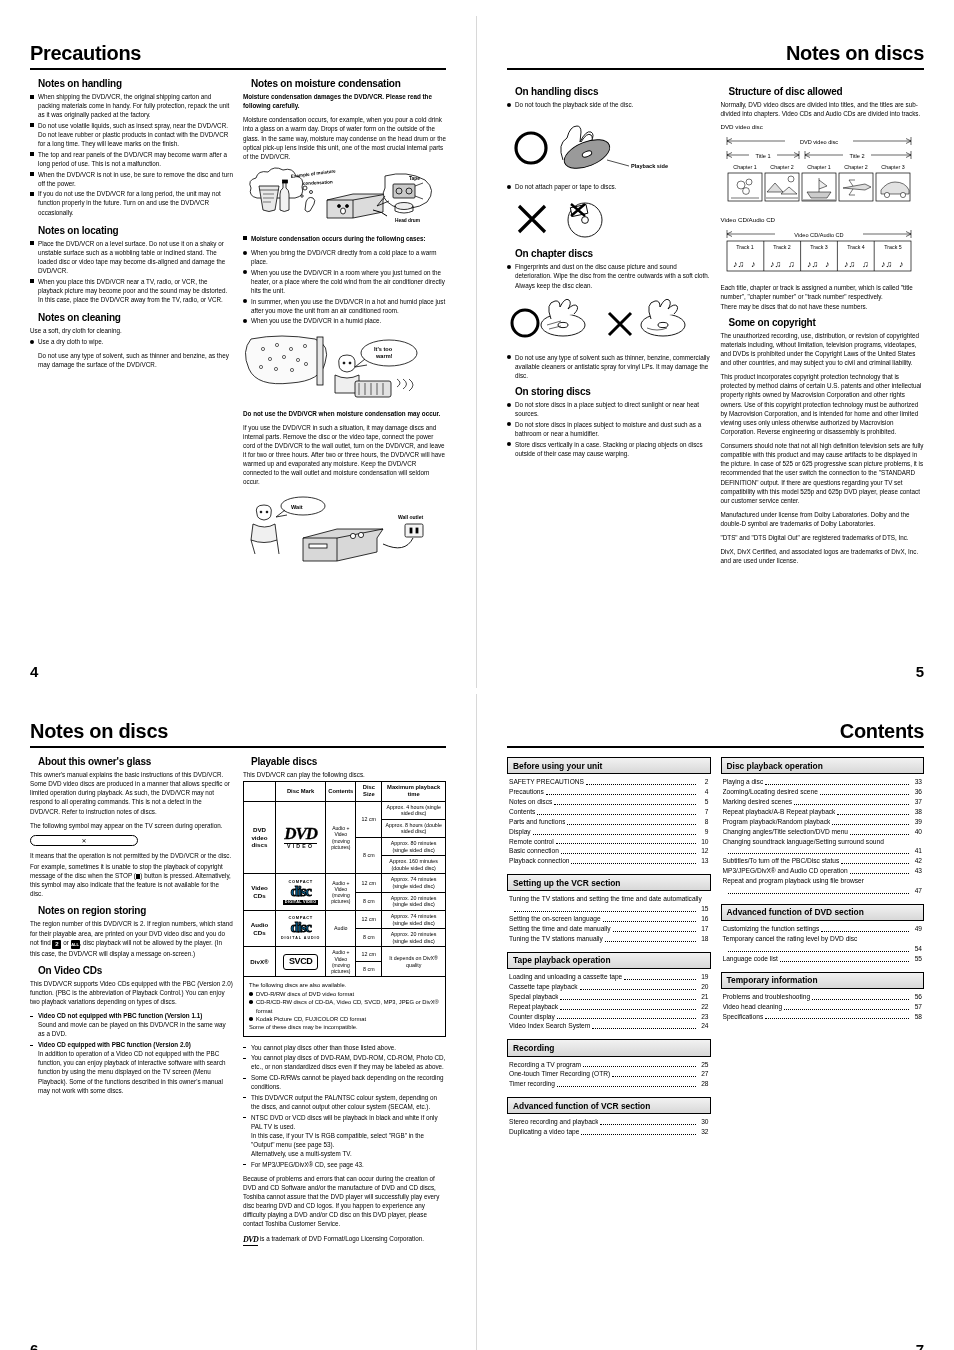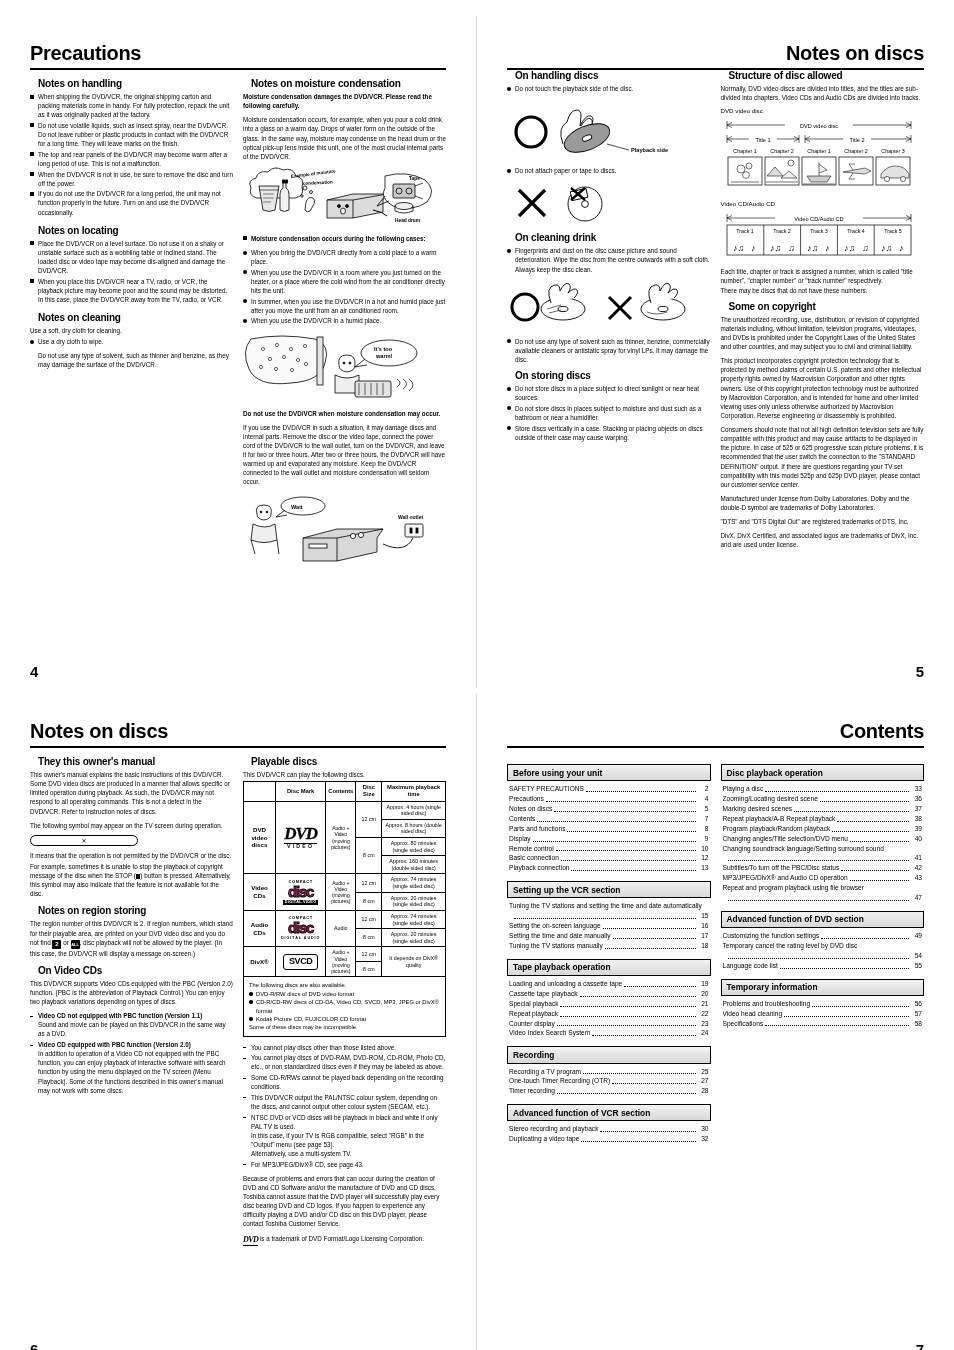--- a/index.html
+++ b/index.html
@@ -147,23 +147,23 @@
     font-size: 17px; letter-spacing: -1px;
     -webkit-text-stroke: 0.3px #000;
   }
   .logo-dvd .bot {
     font-size: 5.2px; letter-spacing: 2.2px; font-weight: bold;
     border-top: 0.7px solid #000; padding-top: 0.5px; margin-top:0.5px;
   }
   .logo-cd { display:inline-block; text-align:center; line-height:1; }
   .logo-cd .cw { font-size:4px; letter-spacing:0.6px; font-weight:bold; }
   .logo-cd .disc-word {
-    font-family: Liberation Sans, sans-serif;
+    font-family: Liberation Serif, serif;
     font-weight: bold; font-size: 15px; letter-spacing: -1.2px;
-    color: #be185d; -webkit-text-stroke: 0.9px #000;
+    color: #0369a1; -webkit-text-stroke: 0.9px #000;
   }
   .logo-cd .tagline {
     font-size: 3.8px; letter-spacing: 0.3px; font-weight:bold;
     background:#000; color:#fff; padding: 0.5px 2px; display:inline-block;
   }
   .logo-cd .tagline2 { font-size:3.6px; letter-spacing:1px; font-weight:bold; }
   .logo-divx {
     display:inline-block;
     border: 1.2px solid #000; border-radius: 3px;
     padding: 1.5px 5px;
@@ -412,21 +412,21 @@
 
         <div class="pgnum l">4</div>
       </div>
     </div>
 
     <div class="sheet sheet-right">
       <div class="inner" style="padding: 26px 30px 0 30px;">
         <div class="page-title right">Notes on discs</div>
         <div class="title-rule"></div>
 
-        <div class="cols" style="margin-top:0;">
+        <div class="cols" style="margin-top:16px;">
 
           <div class="col">
             <h2 class="sec">On handling discs</h2>
             <ul class="bullets round">
               <li>Do not touch the playback side of the disc.</li>
             </ul>
             <div class="illus">
               <svg width="190" height="62" viewBox="0 0 190 62">
                 <circle cx="24" cy="34" r="15" fill="none" stroke="#000" stroke-width="3.2"></circle>
                 <g stroke="#000" fill="none" stroke-width="0.9">
@@ -453,21 +453,21 @@
                   <circle cx="78" cy="24" r="17"></circle>
                   <circle cx="78" cy="24" r="3.4"></circle>
                   <rect x="64" y="10" width="16" height="9" transform="rotate(-12 72 14)" fill="#fff"></rect>
                 </g>
                 <g stroke="#000" stroke-width="2.4">
                     <path d="M64 8 L78 20 M78 8 L64 20"></path>
                   </g>
               </svg>
             </div>
 
-            <h2 class="sec" style="margin-top:6px;">On cleaning drink</h2>
+            <h2 class="sec" style="margin-top:6px;">On chapter discs</h2>
             <ul class="bullets round">
               <li>Fingerprints and dust on the disc cause picture and sound deterioration. Wipe the disc from the centre outwards with a soft cloth. Always keep the disc clean.</li>
             </ul>
             <div class="illus">
               <svg width="190" height="52" viewBox="0 0 190 52">
                 <circle cx="18" cy="28" r="13" fill="none" stroke="#000" stroke-width="3"></circle>
                 <g stroke="#000" fill="none" stroke-width="0.9">
                   <ellipse cx="56" cy="30" rx="22" ry="11" fill="#fff"></ellipse>
                   <ellipse cx="56" cy="30" rx="5" ry="2.6"></ellipse>
                   <path d="M44 24 q-6 -16 4 -18 q5 -1 5 6 q5 -10 9 -7 q3 3 -1 9 q6 -6 9 -3 q2 3 -3 8" fill="#fff"></path>
@@ -616,21 +616,21 @@
   <div class="spread" id="spread-bottom">
 
     <div class="sheet sheet-left">
       <div class="inner" style="padding: 26px 30px 0 30px;">
         <div class="page-title">Notes on discs</div>
         <div class="title-rule"></div>
 
         <div class="cols" style="margin-top:8px;">
 
           <div class="col">
-            <h2 class="sec">They this owner's manual</h2>
+            <h2 class="sec">About this owner's glass</h2>
             <p class="bt">This owner's manual explains the basic instructions of this DVD/VCR. Some DVD video discs are produced in a manner that allows specific or limited operation during playback. As such, the DVD/VCR may not respond to all operating commands. This is not a defect in the DVD/VCR. Refer to instruction notes of discs.</p>
             <p class="bt">The following symbol may appear on the TV screen during operation.</p>
             <div class="symbol-oval">
               <span>✕</span>
             </div>
             <p class="bt tight">It means that the operation is not permitted by the DVD/VCR or the disc.</p>
             <p class="bt"><span>For example, sometimes it is unable to stop the playback of copyright message of the disc when the STOP (</span><span class="stopsq"></span><span>) button is pressed. Alternatively, this symbol may also indicate that the feature is not available for the disc.</span></p>
 
             <h2 class="sec" style="margin-top:7px;">Notes on region storing</h2>
             <p class="bt"><span>The region number of this DVD/VCR is 2. If region numbers, which stand for their playable area, are printed on your DVD video disc and you do not find </span><span class="region-icon">2</span><span> or </span><span class="region-icon" style="font-size:4px;">ALL</span><span>, disc playback will not be allowed by the player. (In this case, the DVD/VCR will display a message on-screen.)</span></p>
@@ -767,21 +767,21 @@
 
         <div class="pgnum l">6</div>
       </div>
     </div>
 
     <div class="sheet sheet-right">
       <div class="inner" style="padding: 26px 30px 0 30px;">
         <div class="page-title right">Contents</div>
         <div class="title-rule"></div>
 
-        <div class="cols" style="margin-top:16px;">
+        <div class="cols" style="margin-top:9px;">
 
           <div class="col">
 
             <div class="toc-head">Before using your unit</div>
             <div class="toc-list">
               <div class="toc-row">
                   <span class="t">SAFETY PRECAUTIONS</span>
                   <span class="dots"></span>
                   <span class="p">2</span>
                 </div>

